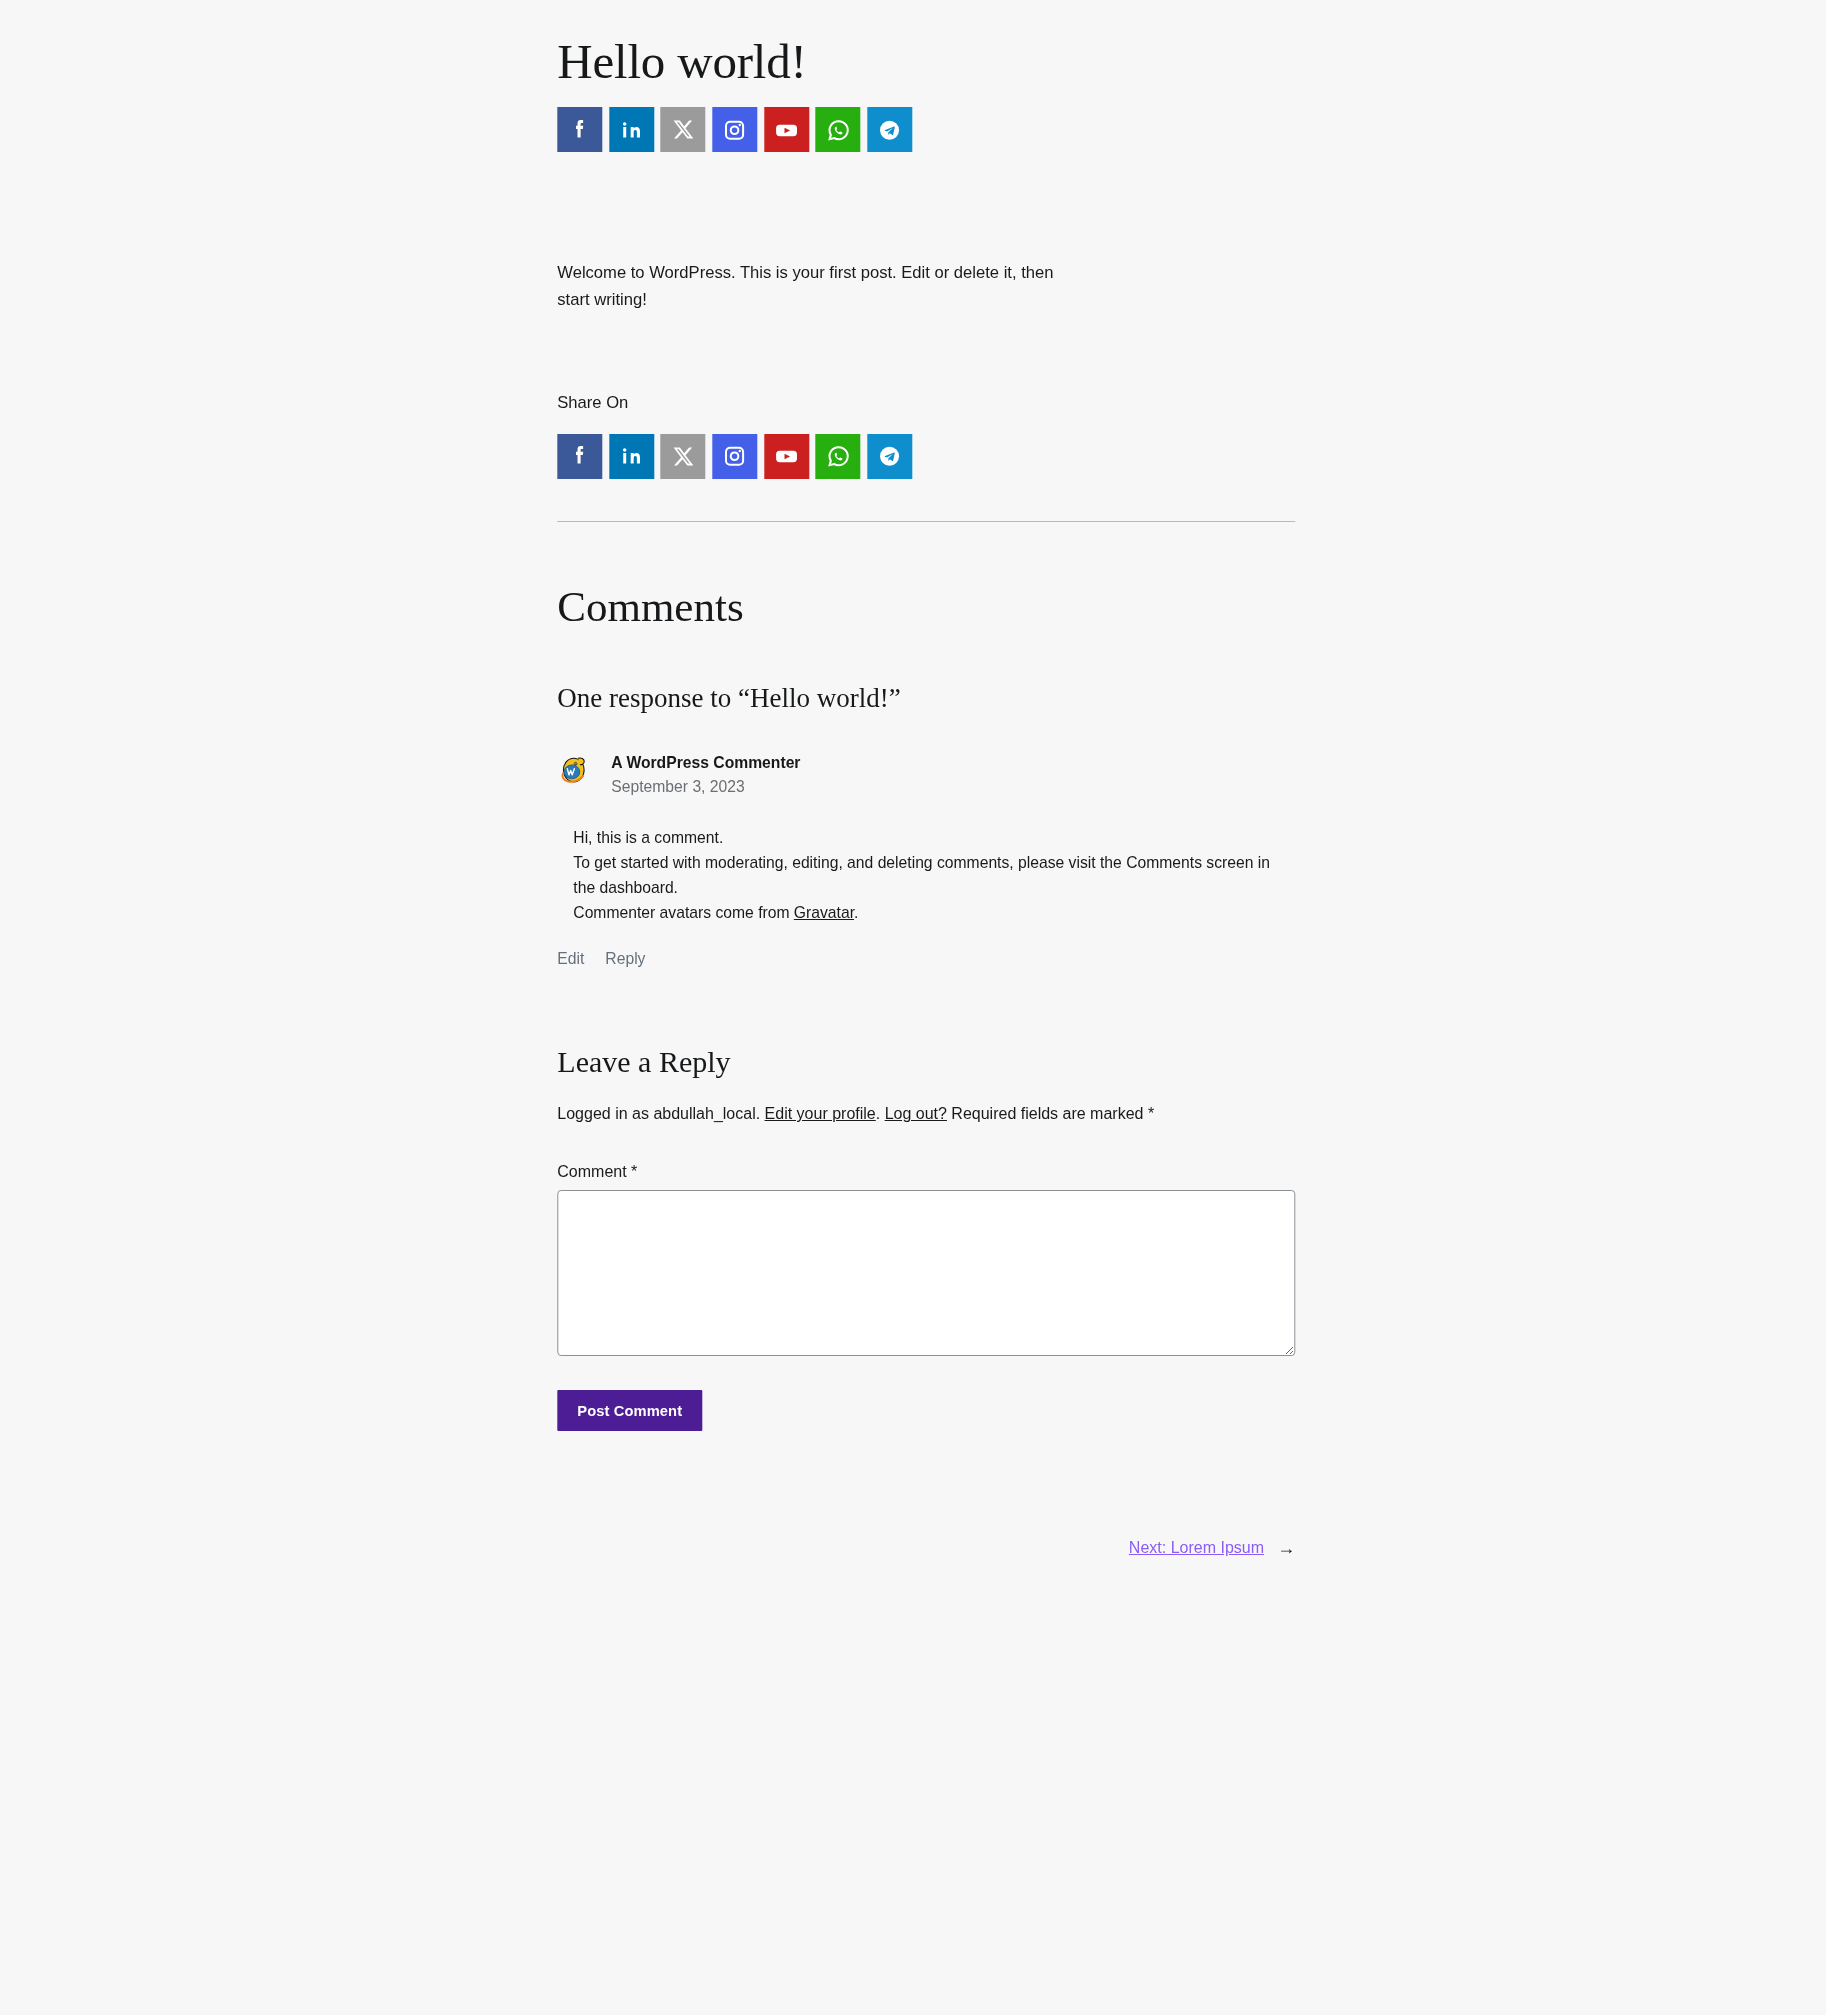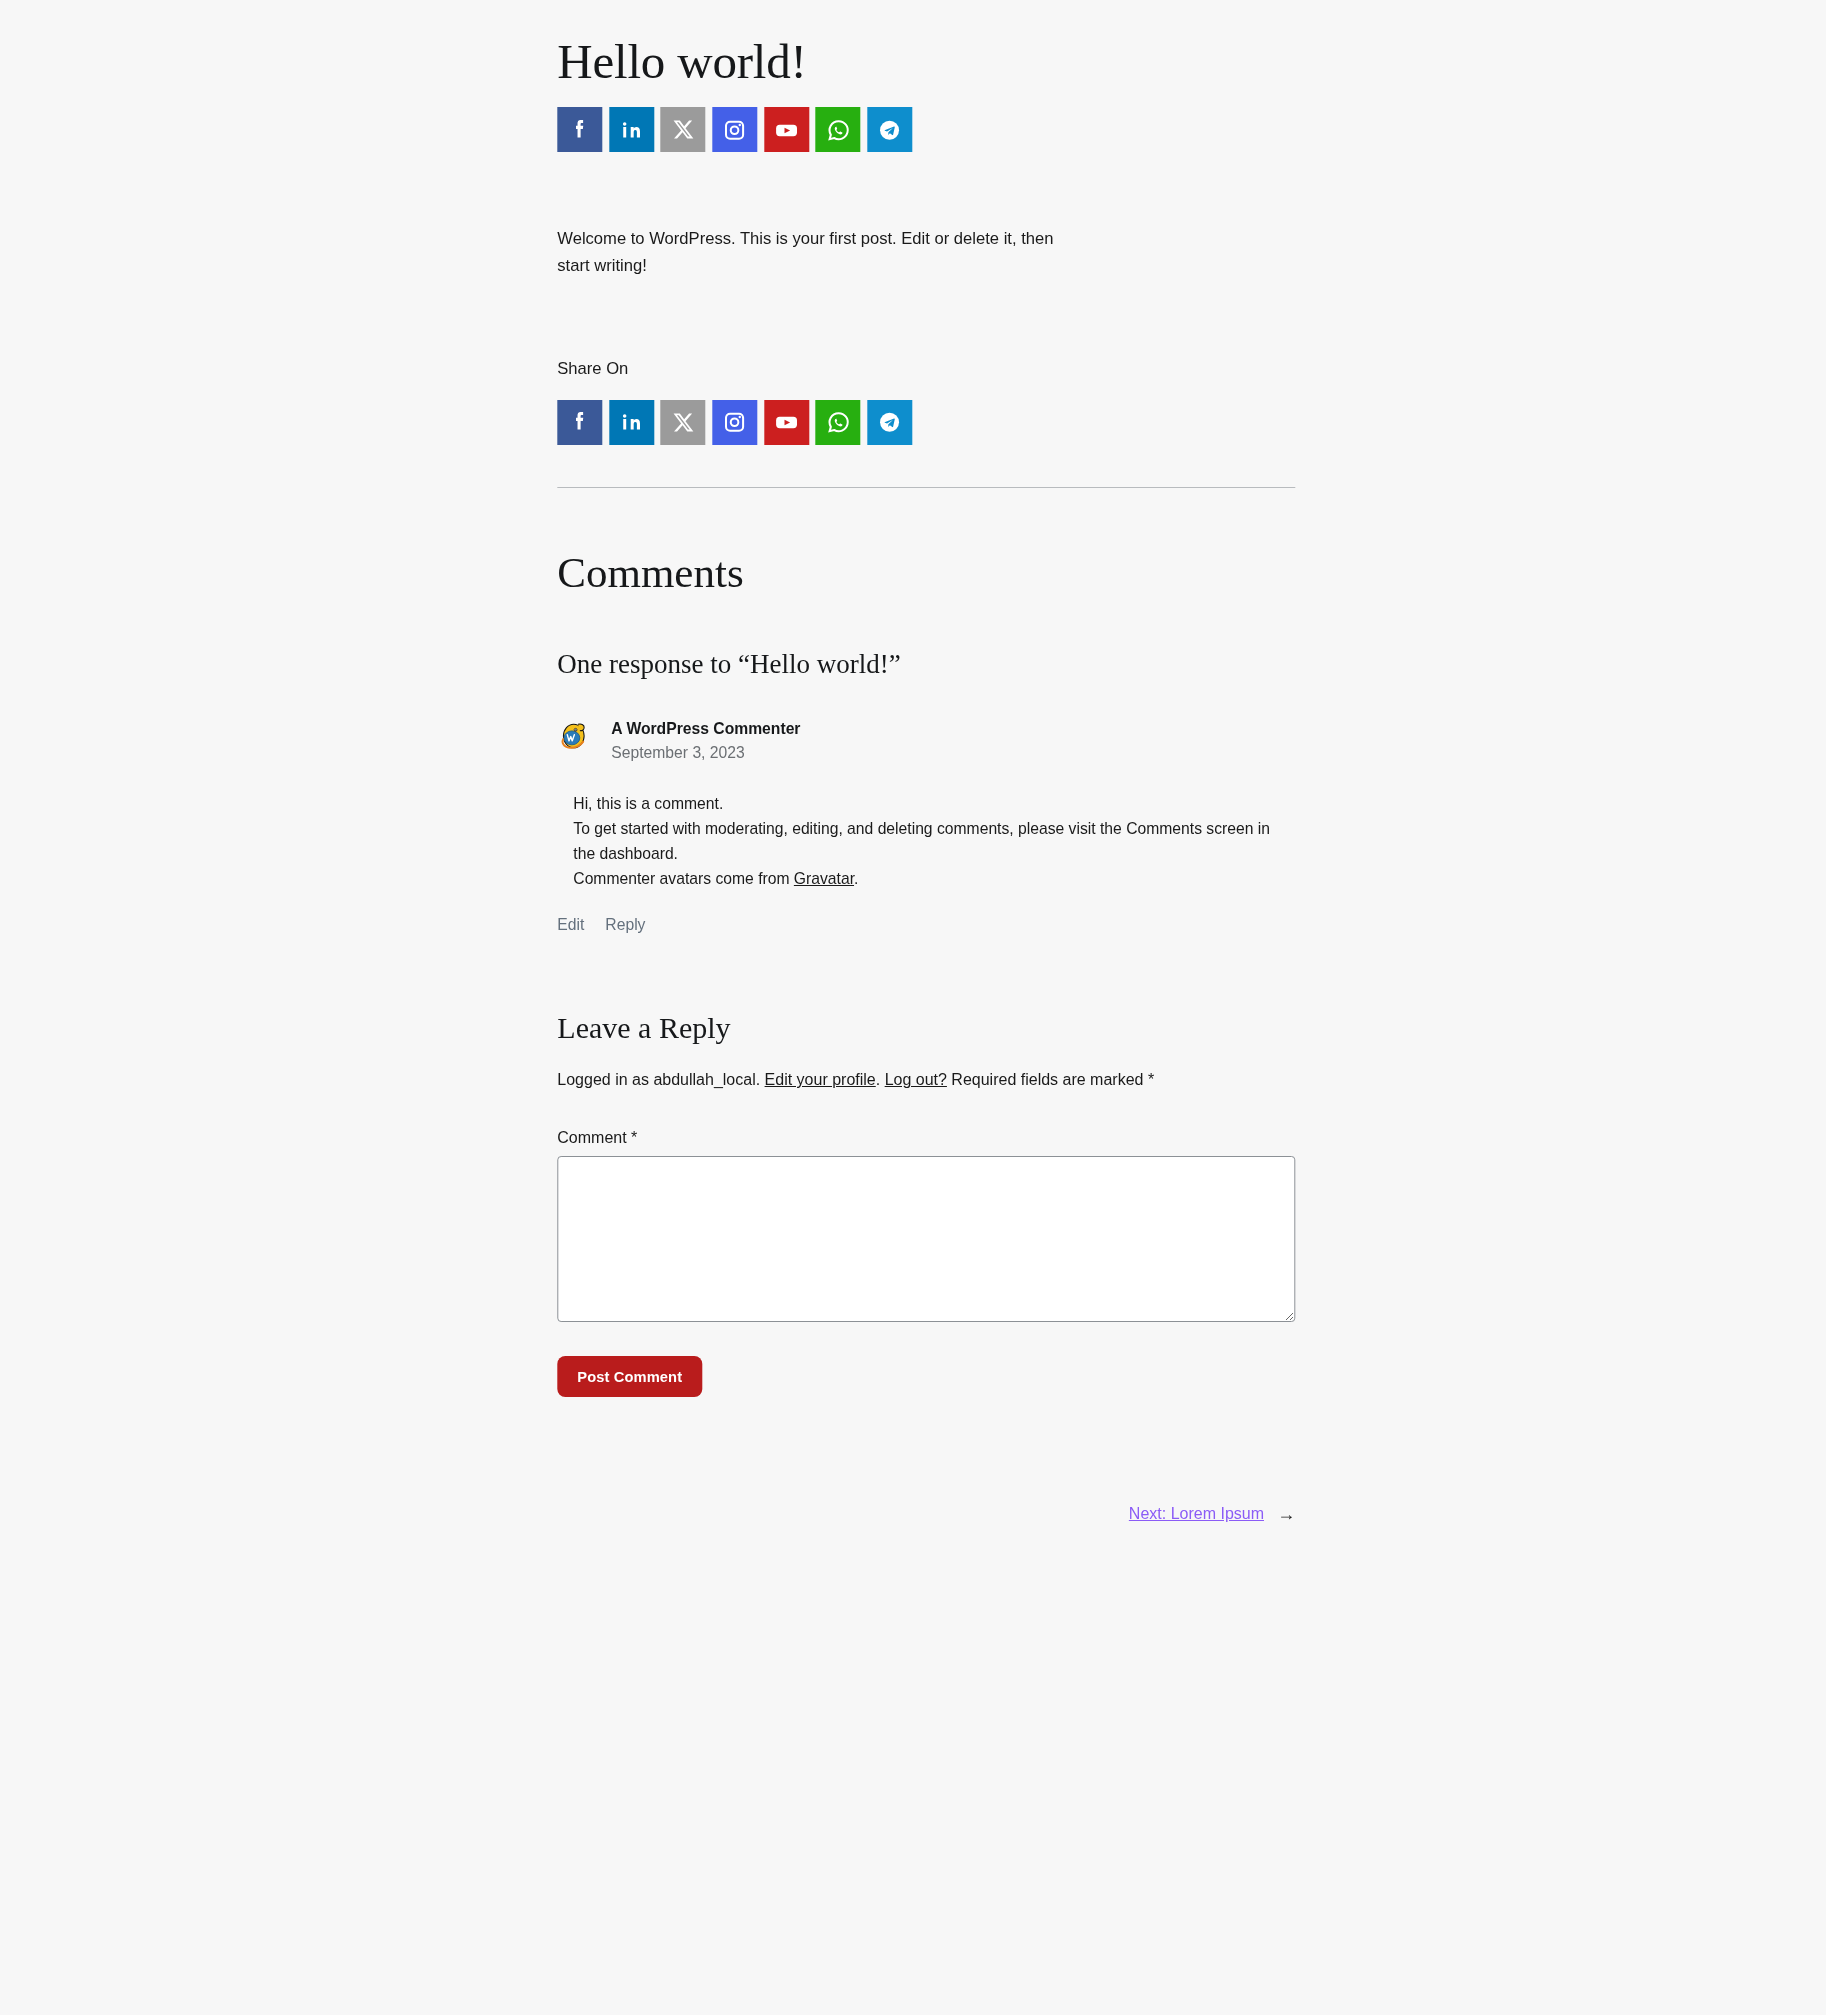--- a/index.html
+++ b/index.html
@@ -70,21 +70,21 @@
     cursor: pointer;
     flex: 0 0 auto;
   }
   .social-btn svg { display: block; }
 
   
   .post-body {
     font-size: 16.6px;
     line-height: 1.62;
     color: #1a1a1a;
-    margin: 74px 0 0 0;
+    margin: 108px 0 0 0;
     max-width: 533px;
   }
 
   .share-label {
     font-size: 16.6px;
     line-height: 1.6;
     color: #1a1a1a;
     margin: 76px 0 17px 0;
   }
 
@@ -202,24 +202,24 @@
     border-radius: 3.8px;
     padding: 11.4px 13.3px;
     font-family: "Liberation Sans", sans-serif;
     font-size: 15px;
     color: #1a1a1a;
     resize: vertical;
     display: block;
   }
   .submit-btn {
     margin-top: 34px;
-    background: #b91c1c;
+    background: #4c1d95;
     color: #ffffff;
     border: none;
-    border-radius: 8px;
+    border-radius: 1px;
     font-family: "Liberation Sans", sans-serif;
     font-size: 14.7px;
     font-weight: 700;
     letter-spacing: 0.1px;
     padding: 12.4px 20px;
     cursor: pointer;
     display: inline-block;
   }
 
   

